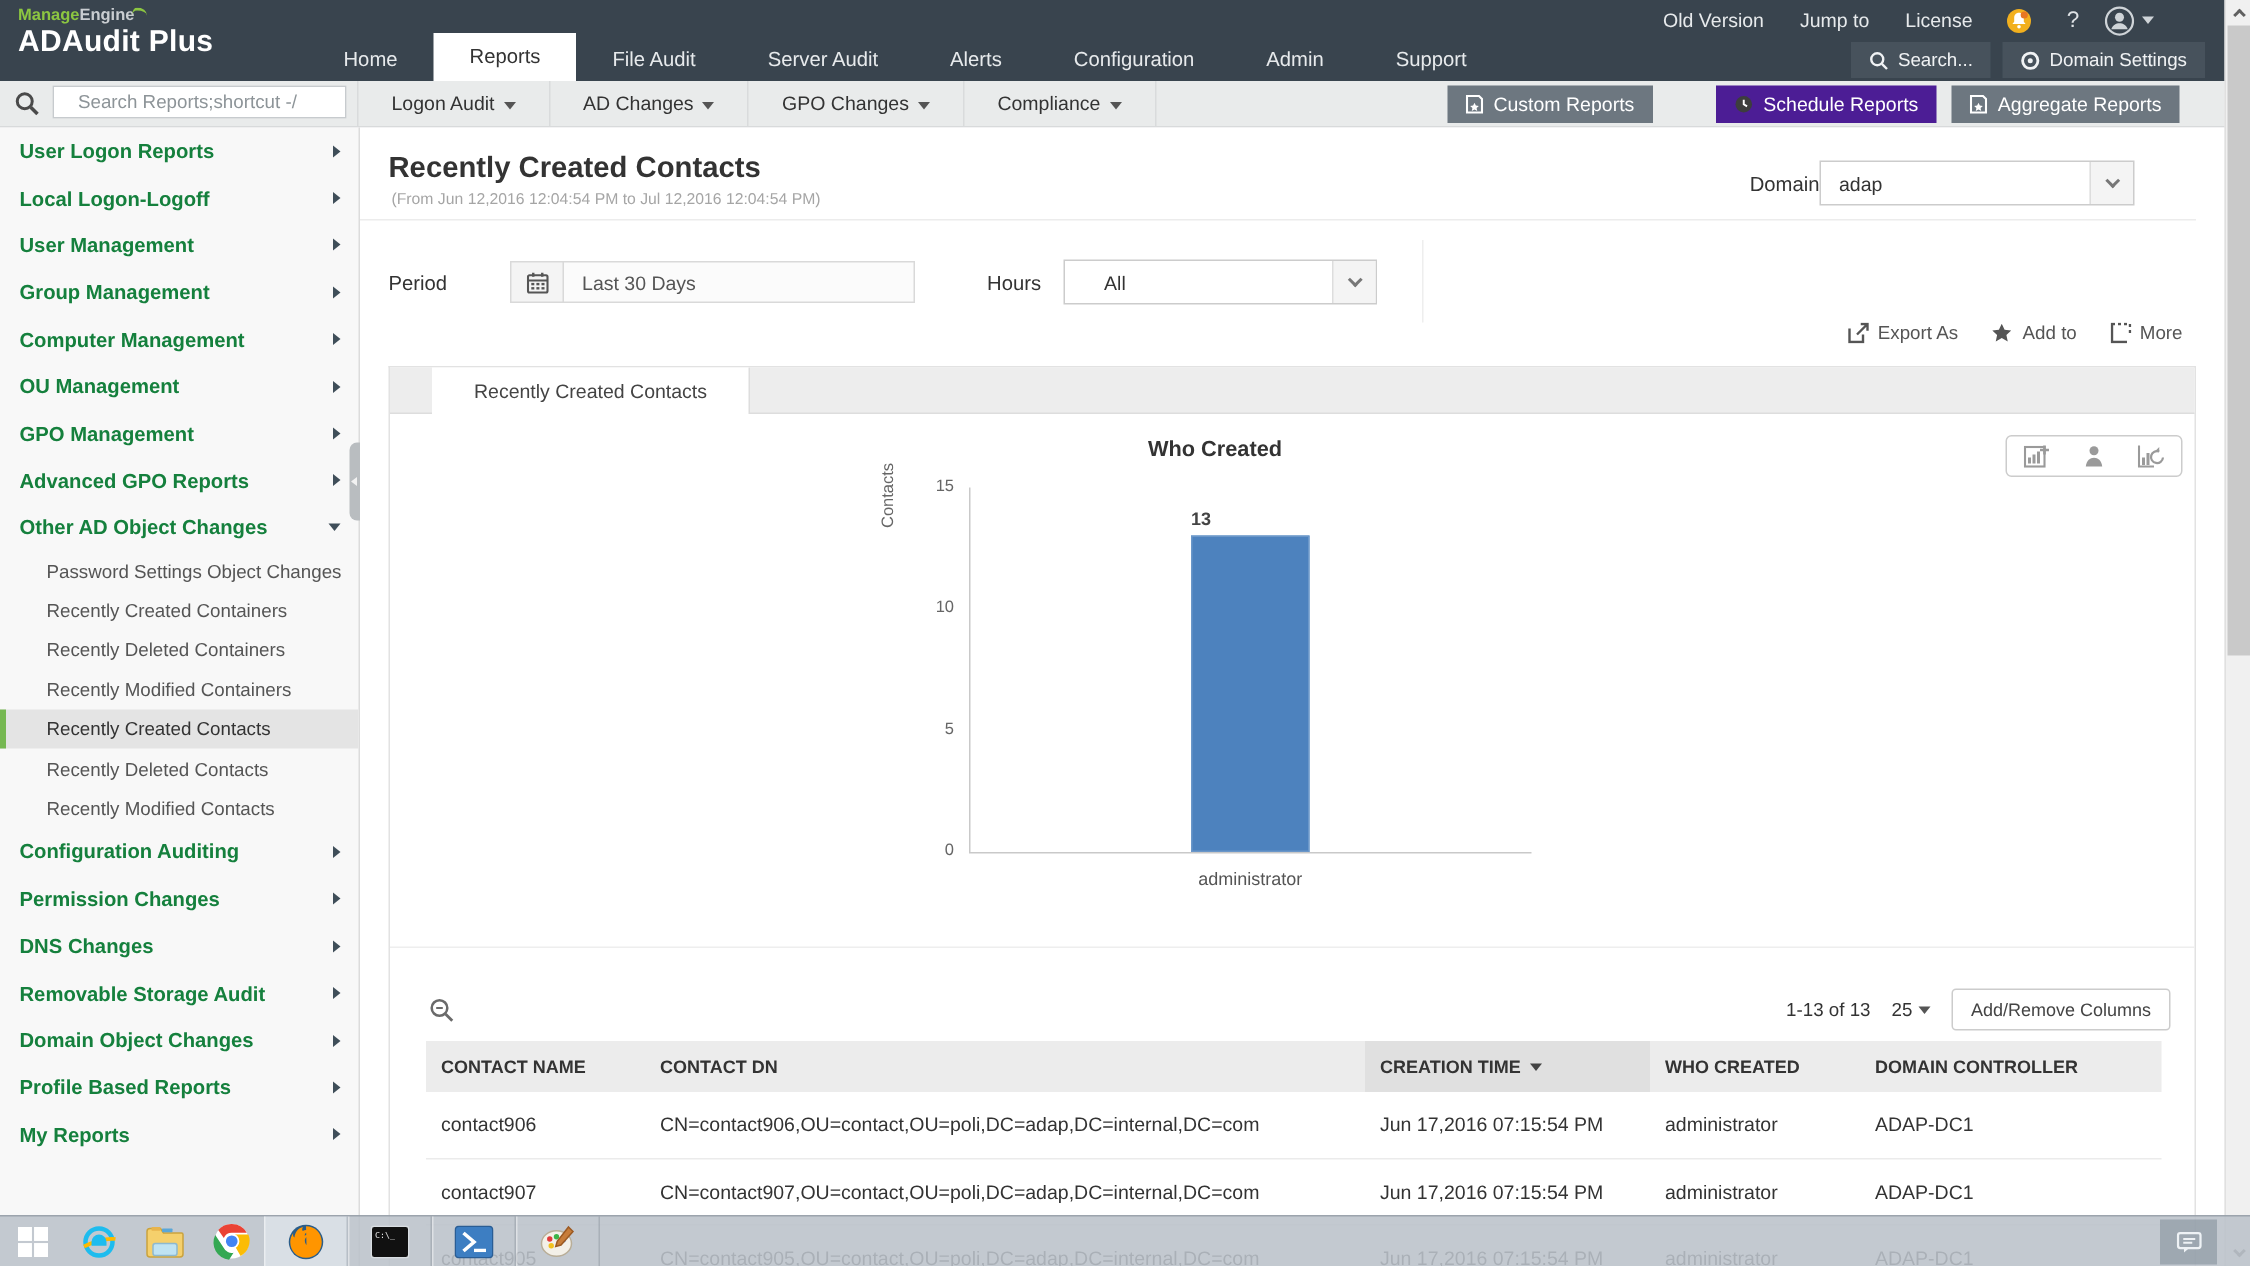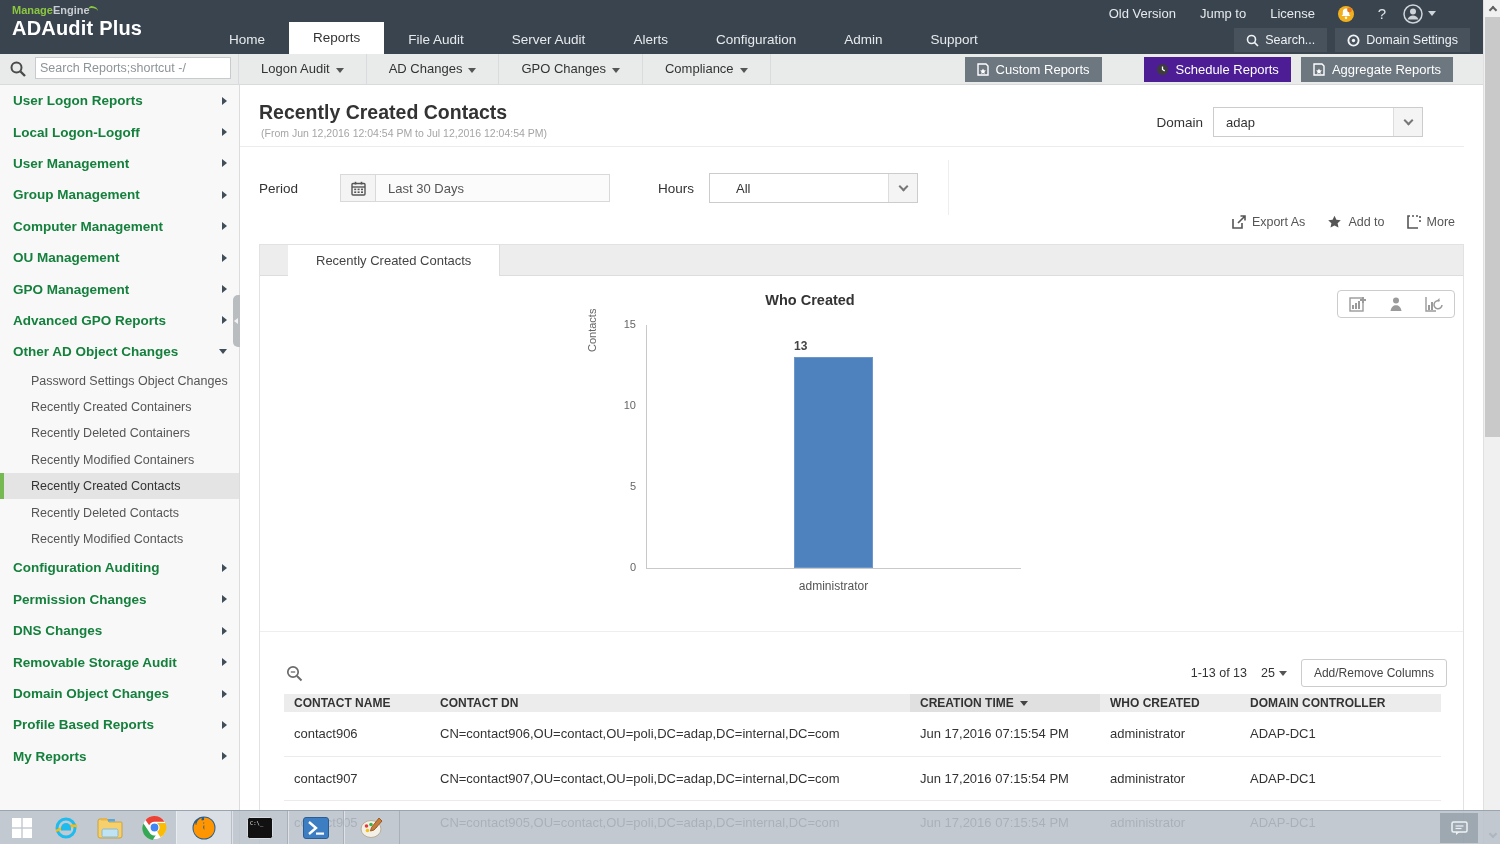--- a/index.html
+++ b/index.html
@@ -24,21 +24,21 @@
   .qmark { width:26px; text-align:center; font-size:15px; color:#dfe3e6; cursor:pointer; }
   .user-wrap { display:flex; align-items:center; gap:5px; cursor:pointer; padding-right:4px; }
   .caret-down { width:0; height:0; border-left:4px solid transparent; border-right:4px solid transparent; border-top:5px solid #cfd4d8; display:inline-block; }
 
   .topbtns { position:absolute; right:30px; top:28px; display:flex; gap:8px; }
   .topbtn { background:#47525c; color:#f0f2f4; font-size:12.5px; height:24px; padding:0 12px; display:flex; align-items:center; gap:6px; cursor:pointer; }
 
   
   .subbar { position:absolute; left:0; top:54px; width:1500px; height:31px; background:#e9ebeb; border-bottom:1px solid #d8dadb; }
   .subbar .searchglyph { position:absolute; left:10px; top:7px; }
-  .subbar input { position:absolute; left:35px; top:3px; width:196px; height:22px; border:1px solid #c7cbce; background:#fff; font-size:12.5px; color:#3b82f6; padding:0 4px; font-family:"Liberation Sans",sans-serif; }
+  .subbar input { position:absolute; left:35px; top:3px; width:196px; height:22px; border:1px solid #c7cbce; background:#fff; font-size:12.5px; color:#3b82f6; padding:0 16px; font-family:"Liberation Sans",sans-serif; }
   .subbar input::placeholder { color:#8d9498; }
   .submenus { position:absolute; left:238px; top:0; height:30px; display:flex; }
   .submenu { height:30px; line-height:30px; padding:0 22px; font-size:13px; color:#333; border-right:1px solid #d9dbdc; cursor:pointer; }
   .submenu:first-child { border-left:1px solid #d9dbdc; }
   .submenu .caret-down { border-top-color:#555; margin-left:6px; }
   .subbtns { position:absolute; right:47px; top:3px; display:flex; gap:10px; }
   .subbtn { height:25px; padding:0 12px; display:flex; align-items:center; gap:7px; color:#fff; font-size:13px; background:#6d7780; cursor:pointer; }
   .subbtn.green { background:#4c1d95;margin-left:32px; }
 
   
@@ -49,21 +49,21 @@
   .arr-down { width:0; height:0; border-left:4px solid transparent; border-right:4px solid transparent; border-top:5px solid #3f4e59; }
   .side-sub { height:26.4px; display:flex; align-items:center; padding-left:27px; font-size:12.5px; color:#555; cursor:pointer; border-left:4px solid transparent; }
   .side-sub.selected { background:#e4e4e4; border-left:4px solid #76b852; color:#333; }
   .side-handle { position:absolute; left:233px; top:295px; width:8px; height:52px; background:#b9bdc0; border-radius:5px 0 0 5px; cursor:pointer; }
   .side-handle::after { content:""; position:absolute; left:1px; top:23px; width:0; height:0; border-top:3px solid transparent; border-bottom:3px solid transparent; border-right:4px solid #f2f2f2; }
 
   
   .main { position:absolute; left:240px; top:85px; width:1243px; height:759px; background:#fff; }
   .report-title { position:absolute; left:19px; top:16px; font-size:19.5px; font-weight:bold; color:#333; }
   .report-sub { position:absolute; left:21px; top:42px; font-size:10.5px; color:#a5a5a5; }
-  .domain-row { position:absolute; right:60px; top:22px; display:flex; align-items:center; gap:10px; }
+  .domain-row { position:absolute; right:60px; top:22px; display:flex; align-items:center; }
   .domain-label { font-size:13.5px; color:#333; }
   .selbox { position:relative; width:210px; height:30px; background:#fff; border:1px solid #ccc; font-size:13px; color:#333; display:flex; align-items:center; padding:0 36px 0 12px; cursor:pointer; }
   .selbox .chev { position:absolute; right:0; top:0; width:29px; height:28px; background:#f4f4f4; border-left:1px solid #ddd; display:flex; align-items:center; justify-content:center; }
   .chev-glyph { width:7px; height:7px; border-right:2px solid #777; border-bottom:2px solid #777; transform:rotate(45deg); margin-top:-3px; }
   .hr1 { position:absolute; left:0px; top:61px; width:1224px; border-top:1px solid #ececec; }
 
   .filters { position:absolute; left:19px; top:88px; display:flex; align-items:center; }
   .flabel { font-size:13.5px; color:#333; }
   .calbtn { width:36px; height:28px; background:#f4f4f4; border:1px solid #d9d9d9; display:flex; align-items:center; justify-content:center; margin-left:42px; cursor:pointer; }
   .period-input { width:234px; height:28px; background:#fbfbfb; border:1px solid #d9d9d9; border-left:none; font-size:13px; color:#555; padding:0 12px; font-family:"Liberation Sans",sans-serif; }
@@ -94,21 +94,21 @@
   
   .tbl-toolbar { position:absolute; left:0; top:414px; width:100%; height:34px; }
   .tbl-search { position:absolute; left:26px; top:6px; cursor:pointer; }
   .tbl-right { position:absolute; right:16px; top:0; display:flex; align-items:center; gap:14px; }
   .pag-text { font-size:12.5px; color:#333; }
   .psize { font-size:12.5px; color:#333; display:flex; align-items:center; gap:4px; cursor:pointer; }
   .psize .caret-down { border-top-color:#555; }
   .addrm { height:28px; padding:0 12px; background:#fff; border:1px solid #ccc; border-radius:3px; font-size:12px; color:#444; display:flex; align-items:center; cursor:pointer; }
 
   table.data { position:absolute; left:24px; top:449px; width:1157px; border-collapse:collapse; table-layout:fixed; }
-  table.data th { height:18px; background:#ececec; font-size:12px; color:#333; text-align:left; padding:0 10px; font-weight:bold; white-space:nowrap; overflow:hidden; }
+  table.data th { height:34px; background:#ececec; font-size:12px; color:#333; text-align:left; padding:0 10px; font-weight:bold; white-space:nowrap; overflow:hidden; }
   table.data th.sorted { background:#e0e0e0; }
   th .sort-arr { display:inline-block; width:0; height:0; border-left:4px solid transparent; border-right:4px solid transparent; border-top:5px solid #444; margin-left:6px; vertical-align:middle; }
   table.data td { height:44px; font-size:13px; color:#333; padding:0 10px; border-bottom:1px solid #ebebeb; white-space:nowrap; overflow:hidden; }
 
   
   .scrollbar { position:absolute; right:0; top:0; width:17px; height:844px; background:#f0f0f0; border-left:1px solid #e0e0e0; z-index:40; }
   .sb-arrow { position:absolute; left:0; width:17px; height:17px; display:flex; align-items:center; justify-content:center; cursor:pointer; }
   .sb-up { top:0; } .sb-down { bottom:0; }
   .sb-glyph-up { width:6px; height:6px; border-left:2px solid #606060; border-top:2px solid #606060; transform:rotate(45deg); margin-top:3px; }
   .sb-glyph-down { width:6px; height:6px; border-right:2px solid #606060; border-bottom:2px solid #606060; transform:rotate(45deg); margin-bottom:3px; }

